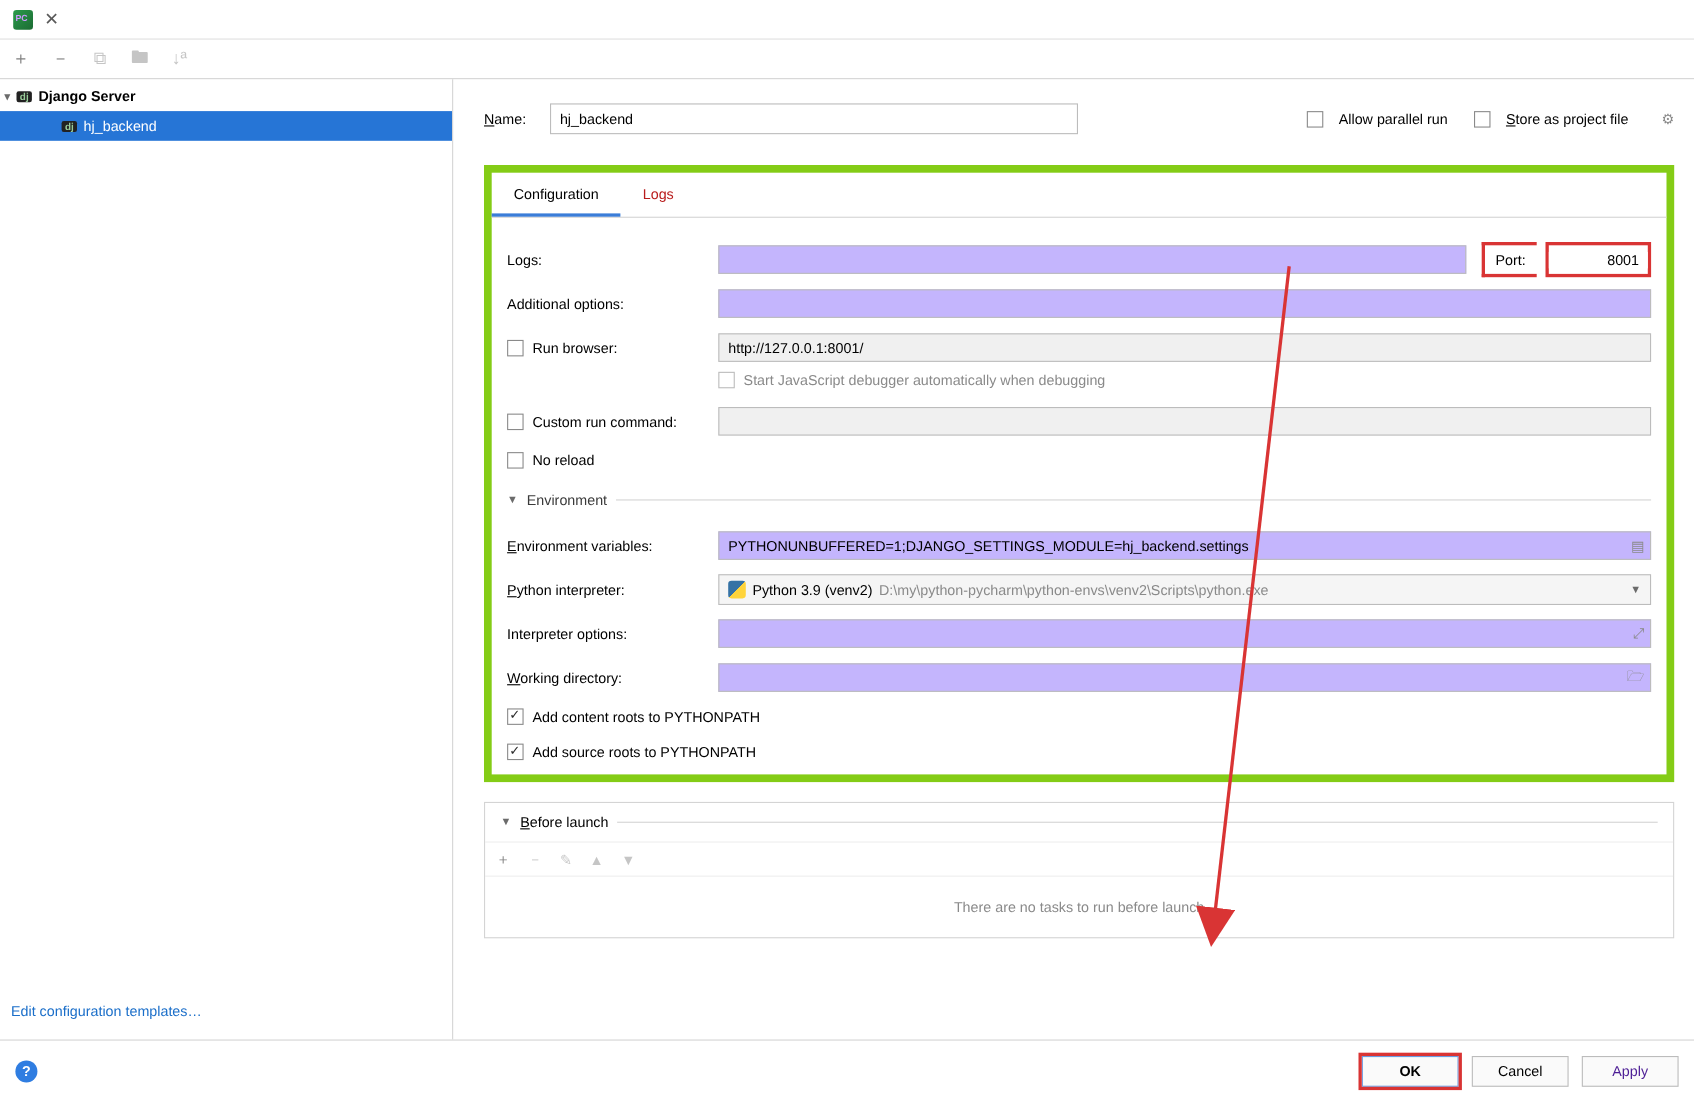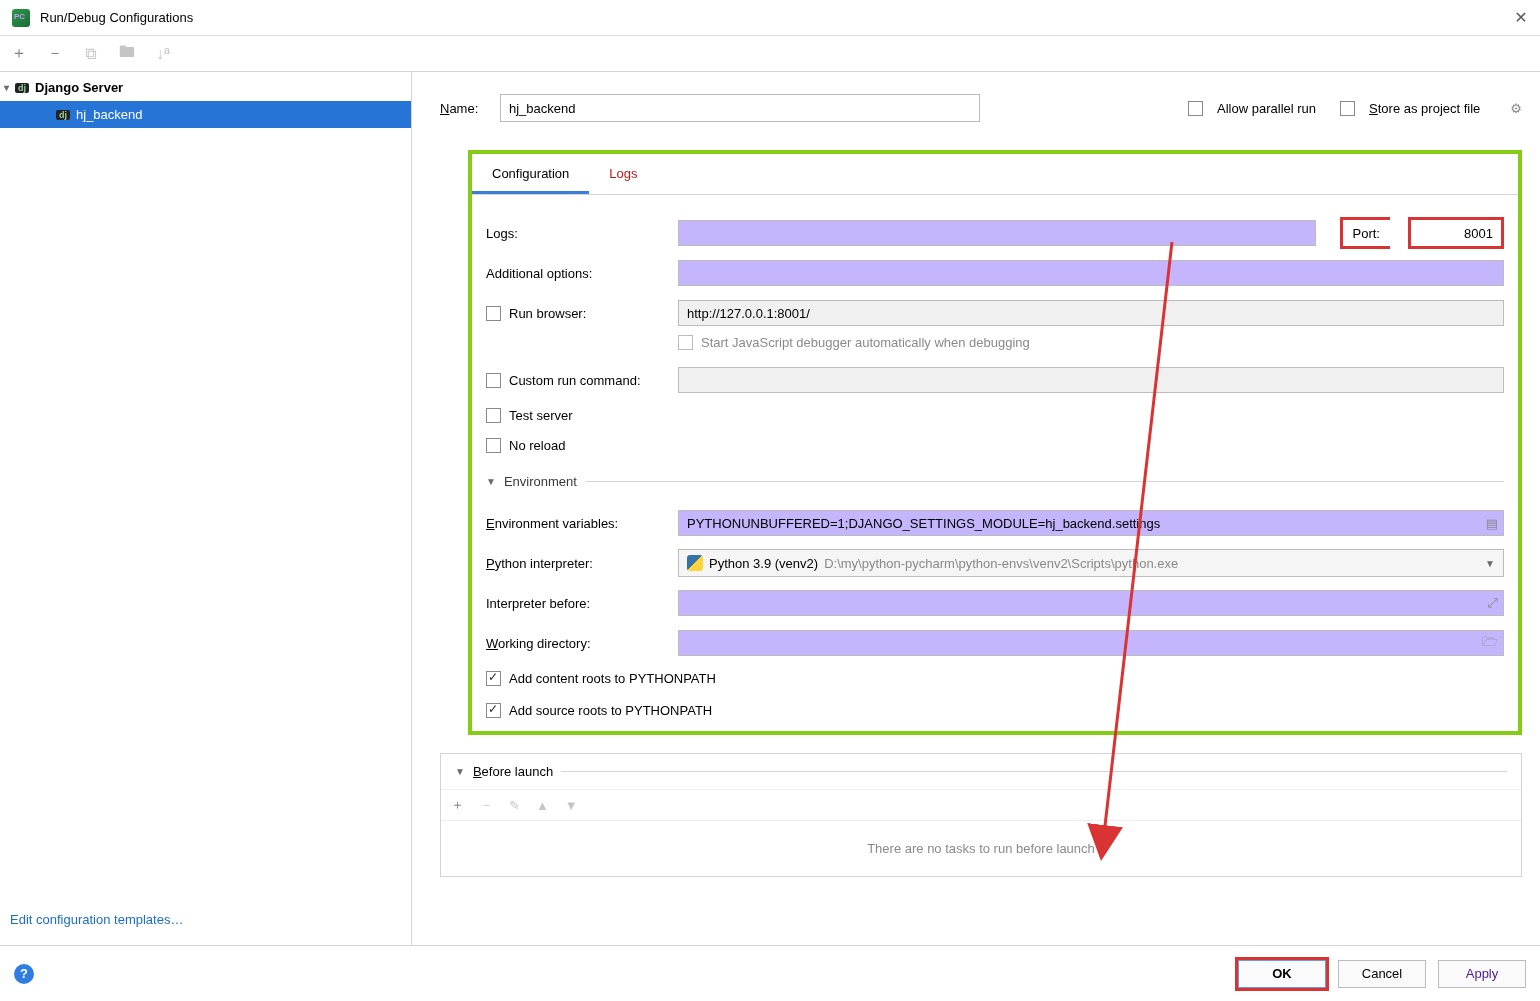--- a/index.html
+++ b/index.html
@@ -27,29 +27,29 @@
 .row { display:flex; align-items:center; margin-bottom: 10px; }
 .name-label { width: 60px; }
 .name-label .ul { text-decoration: underline; }
 .text-input { height: 28px; border:1px solid #bcbcbc; padding: 0 8px; background:#fff; outline:none; }
 .main .name-input { width: 480px; }
 .top-right-opts { margin-left:auto; display:flex; align-items:center; gap:24px; }
 .chk { width:15px; height:15px; border:1px solid #8a8a8a; display:inline-flex; align-items:center; justify-content:center; cursor:pointer; background:#fff; position:relative; }
 .chk.checked::after { content:"✓"; font-size:12px; color:#2b2b2b; position:absolute; top:-2px; left:1px; }
 .opt-label { margin-left:6px; }
 .gear { color:#8a8a8a; margin-left:6px; }
-.panel { border:4px solid #84cc16; margin-top: 18px; display:flex; flex-direction:column;margin-left:28px; }
+.panel { border:7px solid #84cc16; margin-top: 18px; display:flex; flex-direction:column; }
 .tabs { display:flex; border-bottom:1px solid #d4d4d4; }
 .tab { padding: 12px 20px 10px; cursor:pointer; color:#b91c1c; }
 .tab.active { border-bottom: 3px solid #3b7dd8; color:#000; }
 .form { padding: 18px 14px 4px 14px; }
 .frow { display:flex; align-items:center; min-height: 40px; }
 .flabel { width: 192px; }
 .flabel .ul { text-decoration: underline; }
-.finput-wrap { flex:1; display:flex; align-items:center; gap:18px; }
+.finput-wrap { flex:1; display:flex; align-items:center; gap:8px; }
 .full-input { flex:1; height:26px; border:1px solid #bcbcbc; padding:0 8px; background:#c4b5fd; outline:none; }
 .disabled-input { background:#f0f0f0; color:#000000; }
 .port-label-box { padding:0 10px; border:3px solid #d93434; border-right:none; height:32px; display:flex; align-items:center; background:#fff; }
 .port-input-box { width:96px; border:3px solid #d93434; height:32px; display:flex; align-items:center; }
 .port-input { width:100%; text-align:right; border:none; padding:0 8px; outline:none; background:#fff; }
 .chk-row { display:flex; align-items:center; gap:8px; }
 .sub-chk-row { display:flex; align-items:center; gap:8px; margin-left:192px; color:#8a8a8a; padding:2px 0 10px; }
 .sub-chk-row .chk { border-color:#bcbcbc; }
 .section { padding: 10px 14px 4px 14px; }
 .section-head { display:flex; align-items:center; gap:8px; color:#3a3a3a; padding-bottom:6px; margin-bottom:8px; }
@@ -76,21 +76,20 @@
 .btn.primary { border:1px solid #6a9be0; }
 .ok-highlight { outline: 3px solid #d93434; outline-offset: 0; font-weight: bold; }
 .arrow-svg { position:absolute; pointer-events:none; }
 .ul { text-decoration: underline; }
 </style>
 </head>
 <body>
 
 <div class="titlebar">
   <span class="app-icon"></span>
-  <span class="title">Run/Debug Configurations</span>
   <span class="close">✕</span>
 </div>
 
 <div class="toolbar">
   <span class="tb-icon">＋</span>
   <span class="tb-icon">－</span>
   <span class="tb-icon disabled">⧉</span>
   <span class="tb-icon disabled">🖿</span>
   <span class="tb-icon disabled">↓ª</span>
 </div>
@@ -175,26 +174,20 @@
         <div class="frow">
           <span class="flabel chk-row">
             <span class="chk"></span>
             <span>Custom run command:</span>
           </span>
           <div class="finput-wrap">
               <input class="full-input disabled-input" disabled="" value="" style="">
             </div>
         </div>
 
-        <div class="frow" style="min-height:30px;">
-          <span class="flabel chk-row">
-            <span class="chk"></span>
-            <span>Test server</span>
-          </span>
-        </div>
 
         <div class="frow" style="min-height:30px;">
           <span class="flabel chk-row">
             <span class="chk"></span>
             <span>No reload</span>
           </span>
         </div>
       </div>
 
       <div class="section">
@@ -213,21 +206,21 @@
         <div class="frow">
           <span class="flabel"><span class="ul">P</span>ython interpreter:</span>
           <div class="interp-select">
             <span class="py-icon"></span>
             <span>Python 3.9 (venv2)</span>
             <span class="path">D:\my\python-pycharm\python-envs\venv2\Scripts\python.exe</span>
             <span class="chev">▼</span>
           </div>
         </div>
         <div class="frow">
-          <span class="flabel">Interpreter before:</span>
+          <span class="flabel">Interpreter options:</span>
           <div class="finput-wrap env-input-wrap">
             <input class="full-input" style="padding-right: 26px;" value="">
             <span class="input-trailing-icon">⤢</span>
           </div>
         </div>
         <div class="frow">
           <span class="flabel"><span class="ul">W</span>orking directory:</span>
           <div class="finput-wrap env-input-wrap">
             <input class="full-input" style="padding-right: 26px;" value="">
             <span class="input-trailing-icon">🗁</span>

